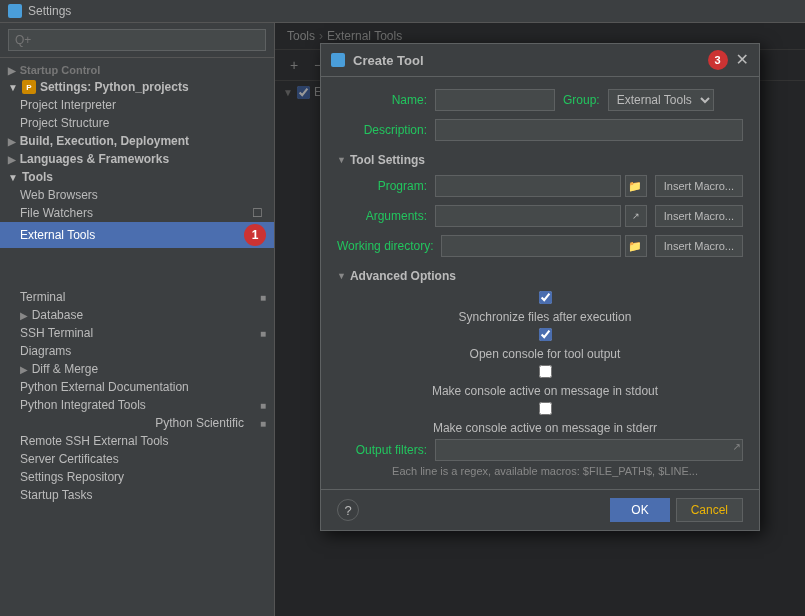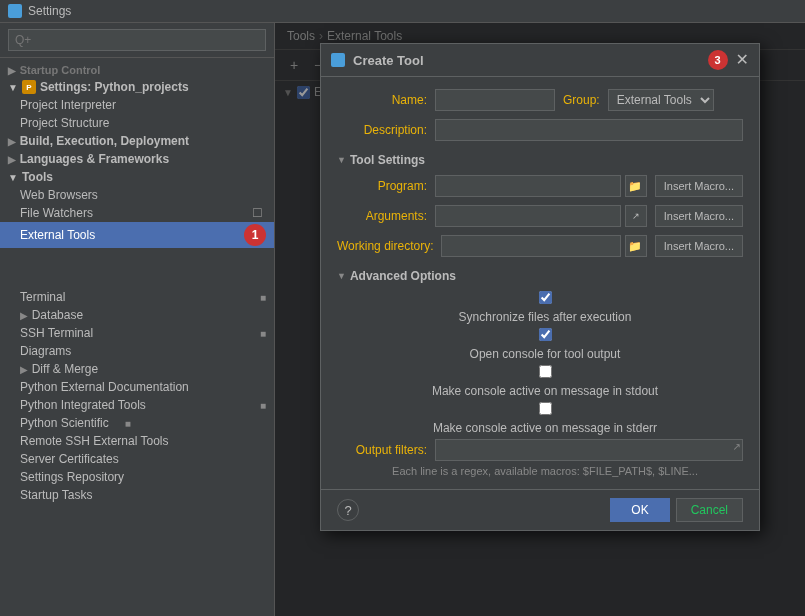--- a/index.html
+++ b/index.html
@@ -203,21 +203,21 @@
       display: flex;
       flex-direction: column;
       gap: 8px;
     }
     .form-row {
       display: flex;
       align-items: center;
       gap: 8px;
     }
     .form-label {
-      color: #eab308;
+      color: #22c55e;
       min-width: 90px;
       text-align: right;
       font-size: 12px;
     }
     .form-input {
       flex: 1;
       background: #45494a;
       border: 1px solid #5e6162;
       color: #bbbbbb;
       padding: 3px 5px;
@@ -330,21 +330,21 @@
       background: #4b6eaf;
       border: 1px solid #4b6eaf;
       color: #ffffff;
       padding: 4px 20px;
       cursor: pointer;
       font-size: 12px;
     }
     .cancel-btn {
       background: #45494a;
       border: 1px solid #5e6162;
-      color: #22c55e;
+      color: #eab308;
       padding: 4px 14px;
       cursor: pointer;
       font-size: 12px;
     }
     .footer-btns { display: flex; gap: 6px; }
     
     .circle-annotation {
       display: inline-flex;
       align-items: center;
       justify-content: center;
@@ -434,21 +434,21 @@
         <span class="arrow">▶</span>
         <span>Diff &amp; Merge</span>
       </div>
       <div class="tree-item indent1">
         <span>Python External Documentation</span>
       </div>
       <div class="tree-item indent1" style="display:flex;justify-content:space-between;">
         <span>Python Integrated Tools</span>
         <span style="color:#888;font-size:10px;">■</span>
       </div>
-      <div class="tree-item indent1" style="display:flex;justify-content:flex-start;gap:16px;">
+      <div class="tree-item indent1" style="display:flex;justify-content:flex-end;gap:16px;">
         <span>Python Scientific</span>
         <span style="color:#888;font-size:10px;">■</span>
       </div>
       <div class="tree-item indent1">
         <span>Remote SSH External Tools</span>
       </div>
       <div class="tree-item indent1">
         <span>Server Certificates</span>
       </div>
       <div class="tree-item indent1">

